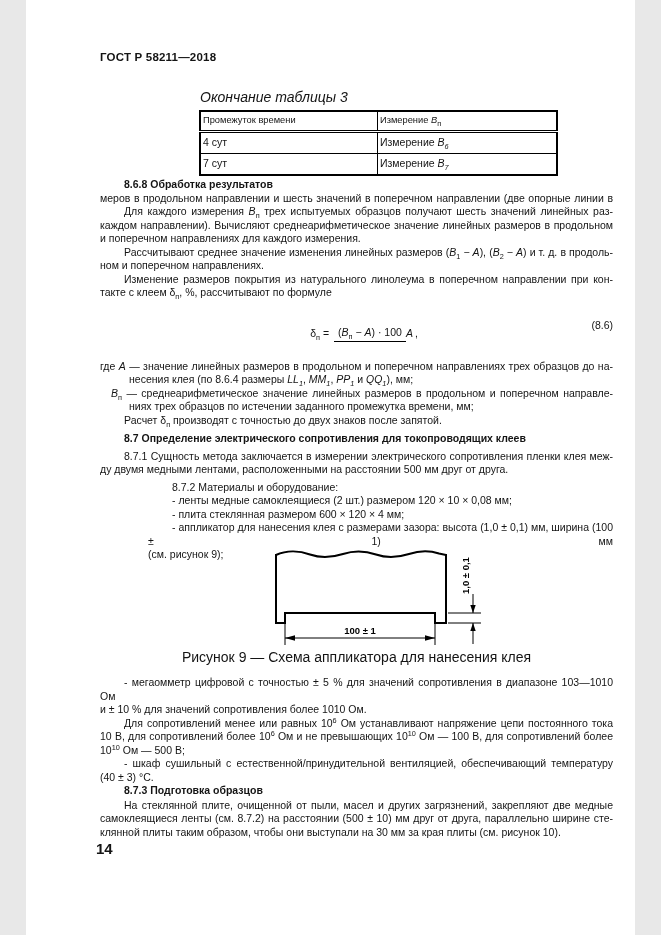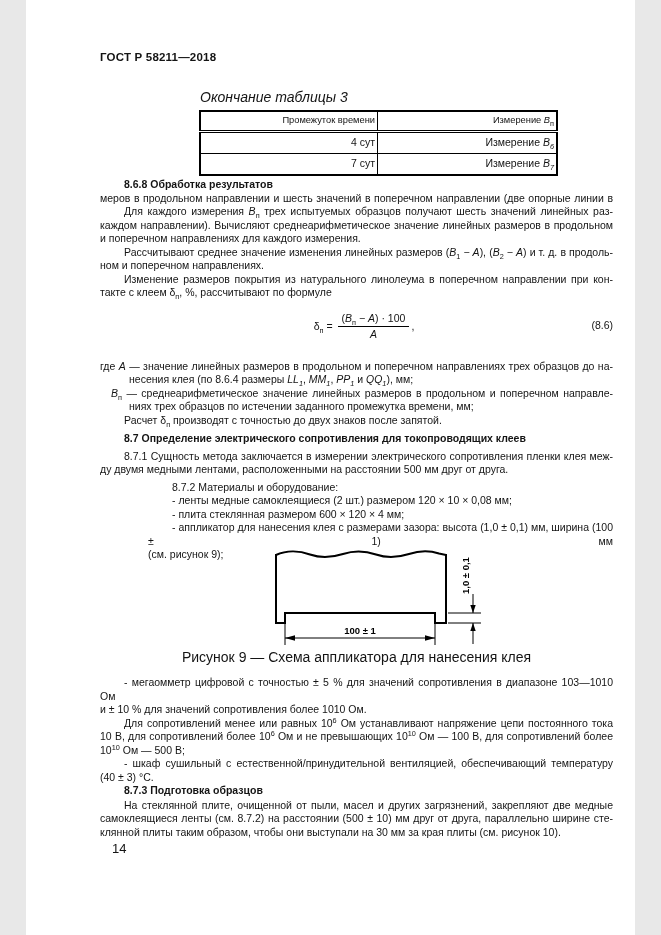--- a/index.html
+++ b/index.html
@@ -11,49 +11,49 @@
   }
   .it{font-style:italic;}
   .bd{font-weight:bold;}
   sub{font-size:7.3px; vertical-align:-2.5px; line-height:0;}
   sup{font-size:7.3px; vertical-align:4px; line-height:0;}
 
   .doc-header{position:absolute; left:74px; top:51px; font-weight:bold; font-size:11.5px; letter-spacing:.2px;}
 
   .tbl-caption{position:absolute; left:174px; top:91px; font-style:italic; font-size:14px;}
   .tbl{position:absolute; left:173px; top:110px; width:346px; border-collapse:collapse; table-layout:fixed; border:2px solid #000;}
-  .tbl th,.tbl td{border:1px solid #000; text-align:right; padding:0 2px; vertical-align:middle; overflow:hidden;}
+  .tbl th,.tbl td{border:1px solid #000; text-align:left; padding:0 2px; vertical-align:middle; overflow:hidden;}
   .tbl th{height:18px; font-size:9.3px; font-weight:normal; border-bottom:3px double #000;}
   .tbl td{height:20px; font-size:10.5px;}
   .c1{width:172px;} .c2{width:174px;}
 
   .flow{position:absolute; left:74px; width:513px;}
   #flow-a{top:178px;} #flow-b{top:676px;}
   .ln{text-align:justify; min-height:13.5px;}
   .fit{text-align:justify; text-align-last:justify; -moz-text-align-last:justify;}
   .ind{text-indent:24px;}
   .pad1{padding-left:29px;}
   .padB{padding-left:11px;}
 
   [data-name="where-list"]{margin-top:18px;}
   [data-name="heading-8-7"]{margin:5px 0 4px;}
   [data-name="para-8-7-2"]{margin-top:4px;margin-left:48px;}
   [data-name="para-8-7-3-body"]{margin-top:1px;}
 
   .formula-row{position:relative; display:flex; justify-content:center; align-items:flex-end; margin:10px 0 6px; height:32px;}
   .eq{display:inline-flex; align-items:center; padding-left:15px;}
-  .frac{display:inline-flex; flex-direction:column; text-align:center; margin:0 2px 0 5px;}
+  .frac{display:inline-flex; flex-direction:row; text-align:center; margin:0 2px 0 5px;}
   .frac .num{padding:0 4px 1px; border-bottom:1px solid #000;}
   .frac .den{padding-top:1px;}
   .ftag{position:absolute; right:0; top:50%; transform:translateY(-50%);}
 
   .figure{position:absolute; left:240px; top:548px; width:230px; height:105px;}
   .fig-caption{position:absolute; left:74px; top:651px; width:513px; text-align:center; font-size:14px;}
 
-  .page-number{position:absolute; left:86px; top:842px; font-size:13px;}
+  .page-number{position:absolute; left:70px; top:842px; font-size:15px;font-weight:bold;}
 </style>
 </head>
 <body>
 
 <div class="page" data-name="document-page">
 
   <div class="doc-header" data-name="document-header">ГОСТ Р 58211—2018</div>
 
   <div class="tbl-caption" data-name="table-caption">Окончание таблицы 3</div>
 

